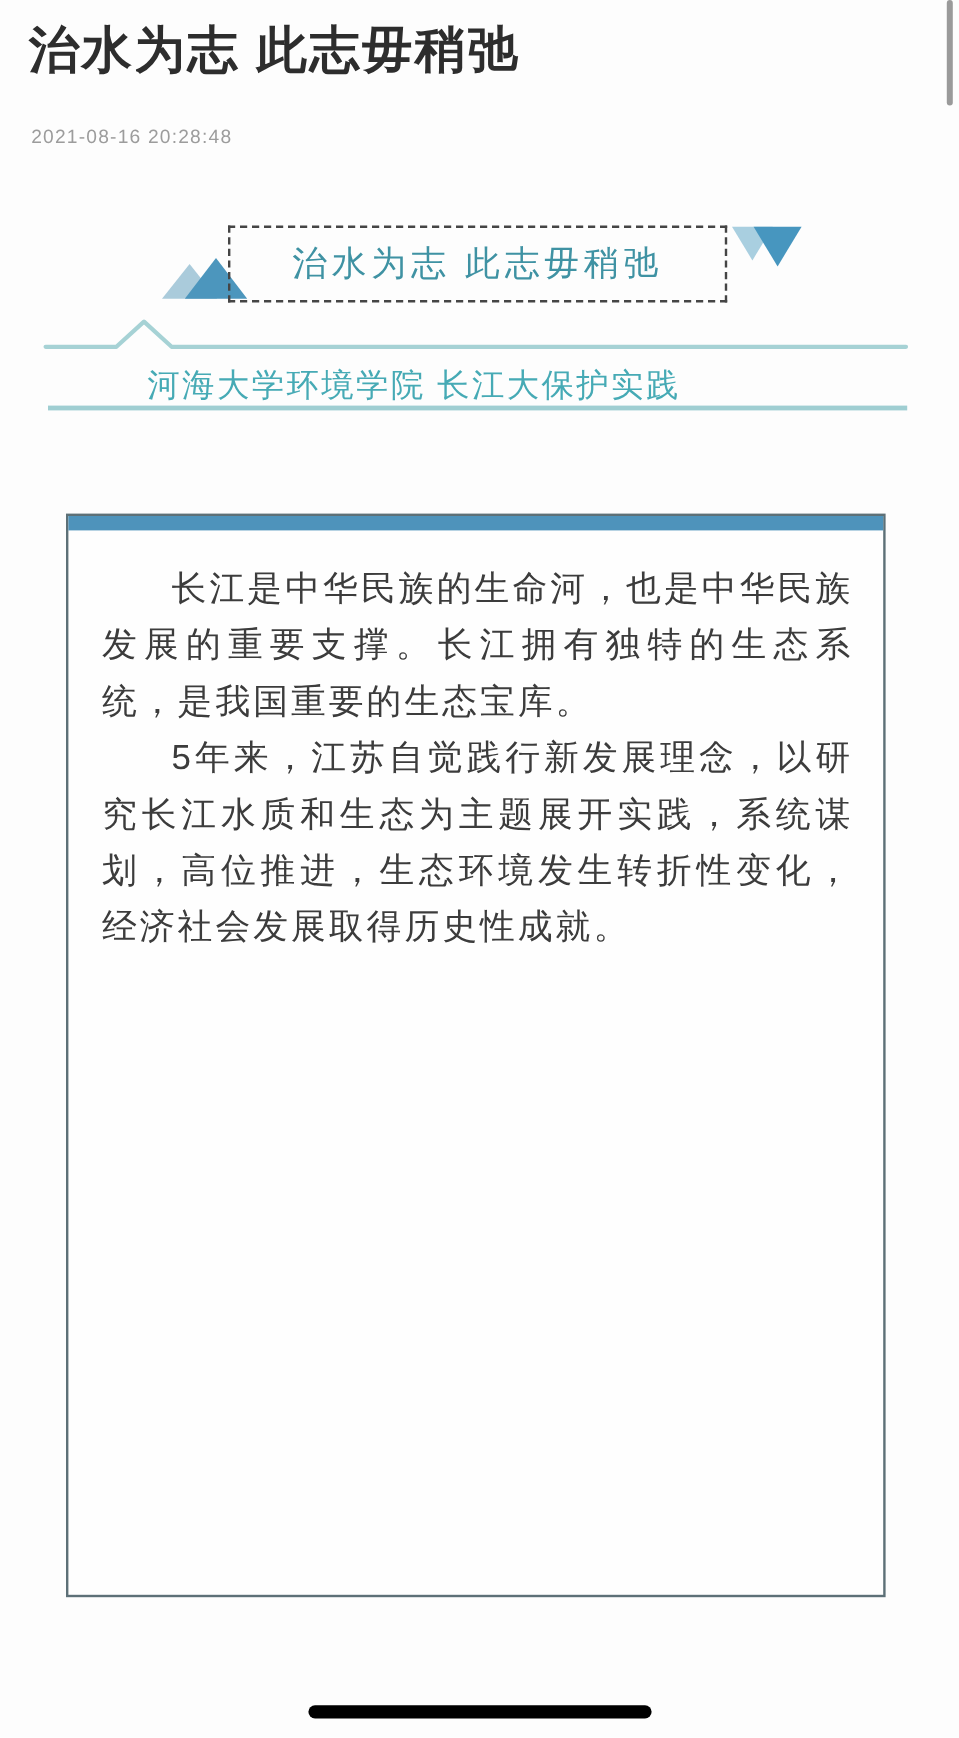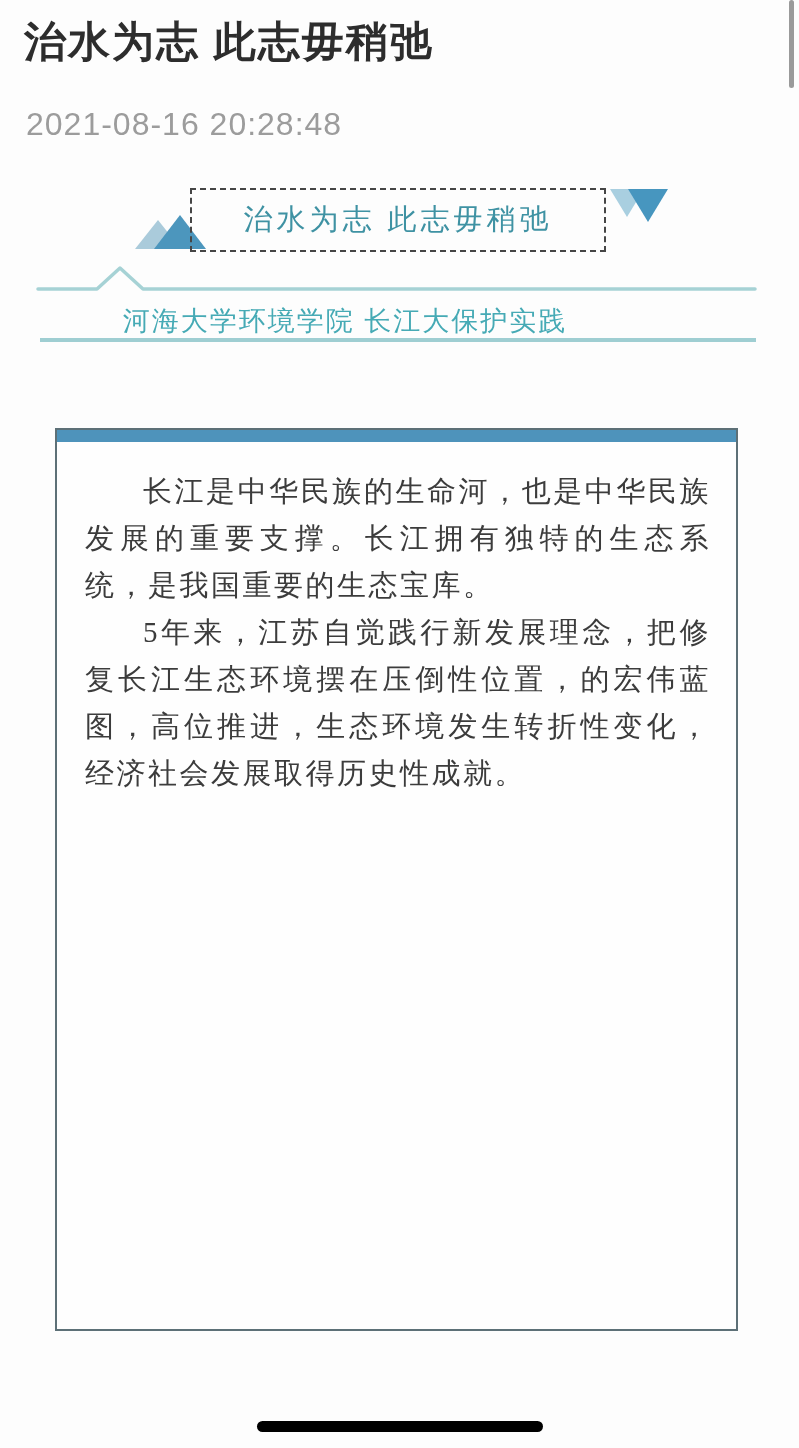--- a/index.html
+++ b/index.html
@@ -12,21 +12,21 @@
   .page { position: relative; width: 799px; height: 1448px; }
 
   
   .page-title {
     position: absolute; left: 24px; top: 14px;
     font-size: 42px; font-weight: 700; color: #2d2d2d;
     letter-spacing: 2px; white-space: nowrap;
   }
   .timestamp {
     position: absolute; left: 26px; top: 106px;
-    font-size: 32px; color: #9c9c9c; letter-spacing: 1px;
+    font-size: 16px; color: #9c9c9c; letter-spacing: 1px;
   }
   .scrollbar-thumb {
     position: absolute; right: 5px; top: 0;
     width: 5px; height: 88px;
     background: #9a9a9a; border-radius: 3px;
   }
 
   
   .banner { position: absolute; left: 0; top: 0; width: 799px; height: 360px; }
 
@@ -80,21 +80,21 @@
     position: absolute; left: 55px; top: 428px;
     width: 683px; height: 903px;
     border: 2px solid #5d7077; background: #fefefe;
   }
   .accent-bar { width: 100%; height: 12px; background: #4e93bb; }
   .article-body {
     padding: 26px 25px 20px 28px;
     font-size: 29px; line-height: 47px; color: #3c3c3c;
     text-align: justify; letter-spacing: 2.5px;
   }
-  .article-body p { text-indent: 2em; margin: 0; font-family: Liberation Serif, serif; }
+  .article-body p { text-indent: 2em; margin: 0; }
 
   
   .home-indicator {
     position: absolute; left: 257px; top: 1421px;
     width: 286px; height: 11px;
     background: #000; border-radius: 6px;
   }
 </style>
 </head>
 <body>
@@ -121,19 +121,19 @@
     </svg>
 
     <div class="banner-subtitle">河海大学环境学院 长江大保护实践</div>
     <div class="bottom-line"></div>
   </div>
 
   <div class="content-box">
     <div class="accent-bar"></div>
     <div class="article-body">
       <p>长江是中华民族的生命河，也是中华民族发展的重要支撑。长江拥有独特的生态系统，是我国重要的生态宝库。</p>
-      <p>5年来，江苏自觉践行新发展理念，把修复长江生态环境摆在压倒性位置，的宏伟蓝图，高位推进，生态环境发生转折性变化，经济社会发展取得历史性成就。</p>
+      <p>5年来，江苏自觉践行新发展理念，以研究长江水质和生态为主题展开实践，系统谋划，高位推进，生态环境发生转折性变化，经济社会发展取得历史性成就。</p>
     </div>
   </div>
 
   <div class="home-indicator"></div>
 
 </div>
 
 </body></html>

